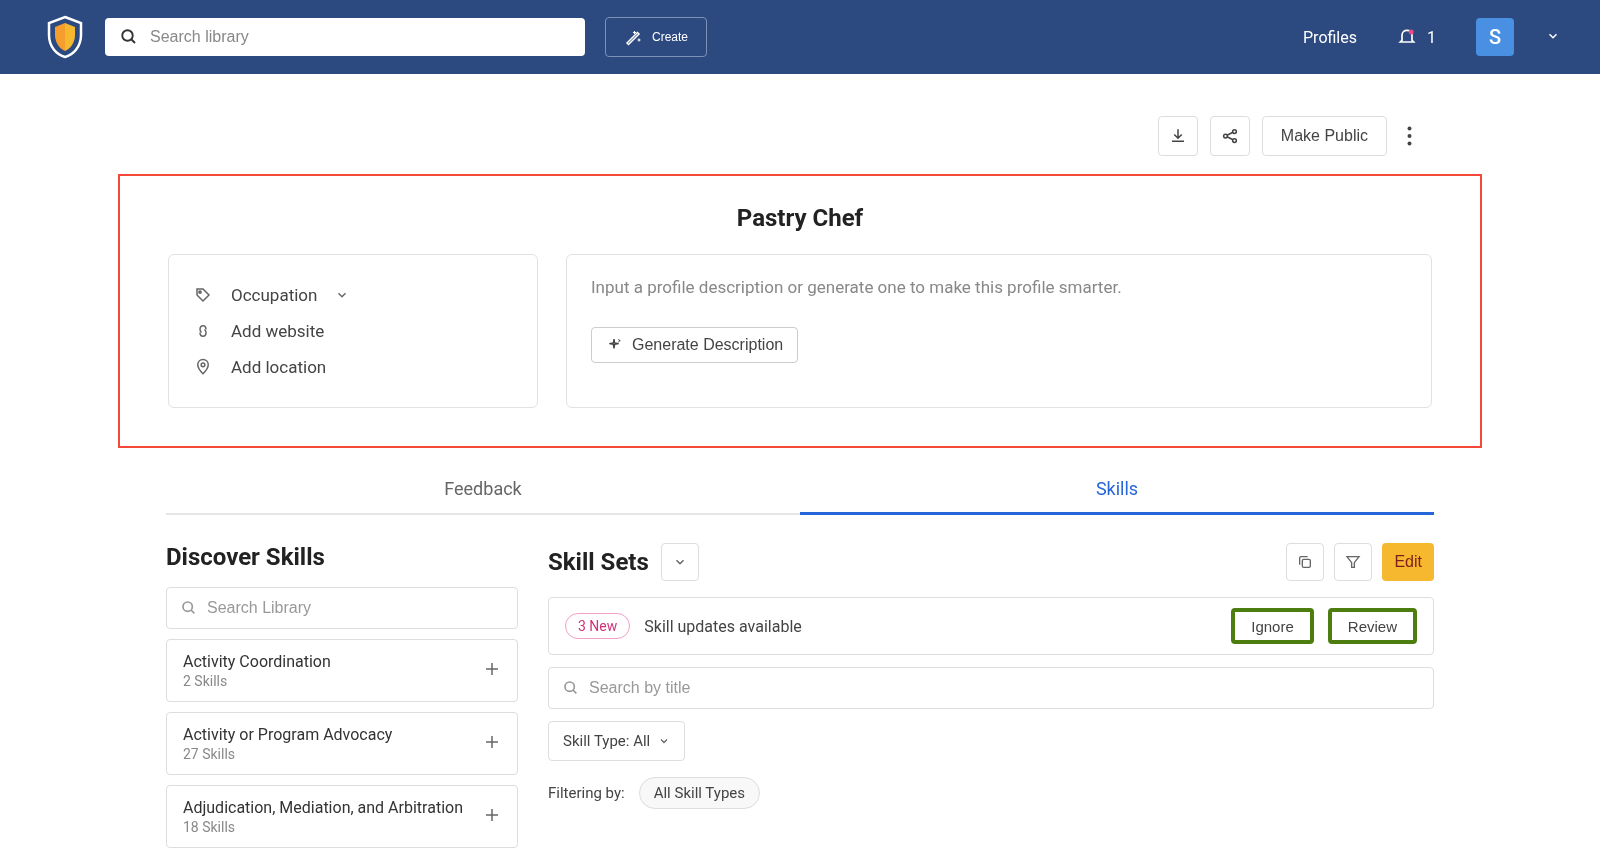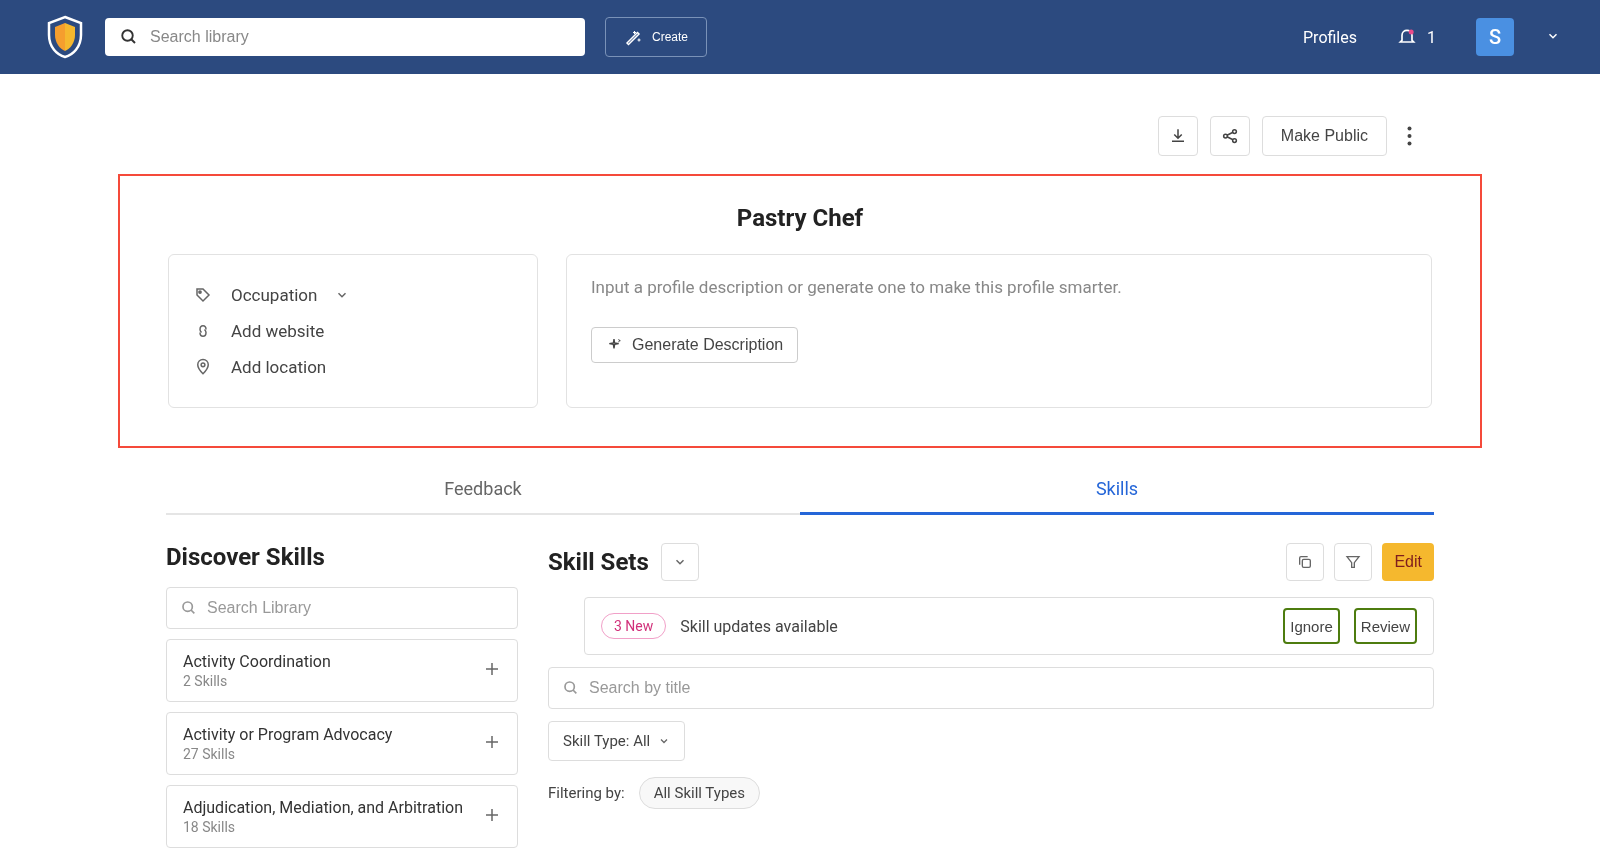--- a/index.html
+++ b/index.html
@@ -183,36 +183,35 @@
     }
     .skill-text .name { font-size: 16px; color: #333; }
     .skill-text .count { font-size: 14px; color: #888; margin-top: 2px; }
     .plus-btn { cursor: pointer; color: #666; }
     .update-bar {
       border: 1px solid #ddd;
       border-radius: 4px;
       padding: 10px 16px;
       display: flex; align-items: center; gap: 14px;
       margin-bottom: 12px;
-      margin-left: 36px;
     }
     .pill {
       border: 1.5px solid #f1a0c8;
       color: #d1307a;
       border-radius: 999px;
       padding: 4px 12px;
       font-size: 14px;
       background: white;
     }
     .update-text { font-size: 16px; color: #444; flex: 1; }
     .sec-btn {
-      border: 2px solid #4d7c0f;
-      border-radius: 4px;
-      background: white;
-      height: 36px; padding: 0 5px;
+      border: 4px solid #4d7c0f;
+      border-radius: 4px;
+      background: white;
+      height: 36px; padding: 0 16px;
       font-size: 15px; color: #444;
       cursor: pointer;
     }
     .filter-dropdown {
       border: 1px solid #ddd;
       border-radius: 4px;
       height: 40px;
       padding: 0 14px;
       display: inline-flex; align-items: center; gap: 8px;
       font-size: 15px; color: #444;

